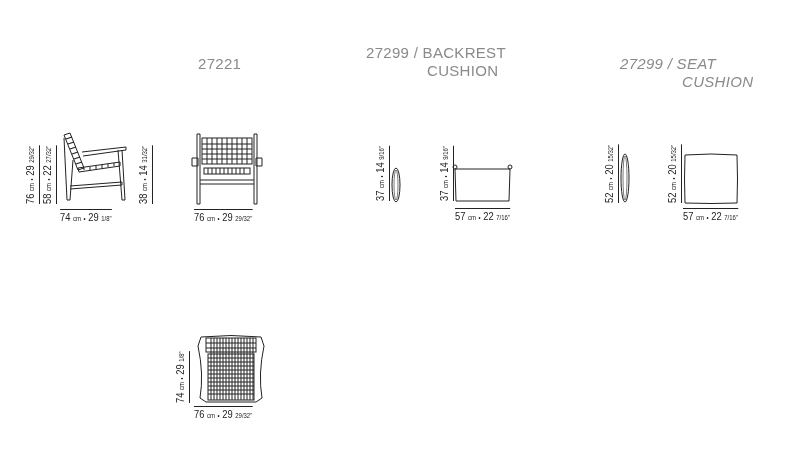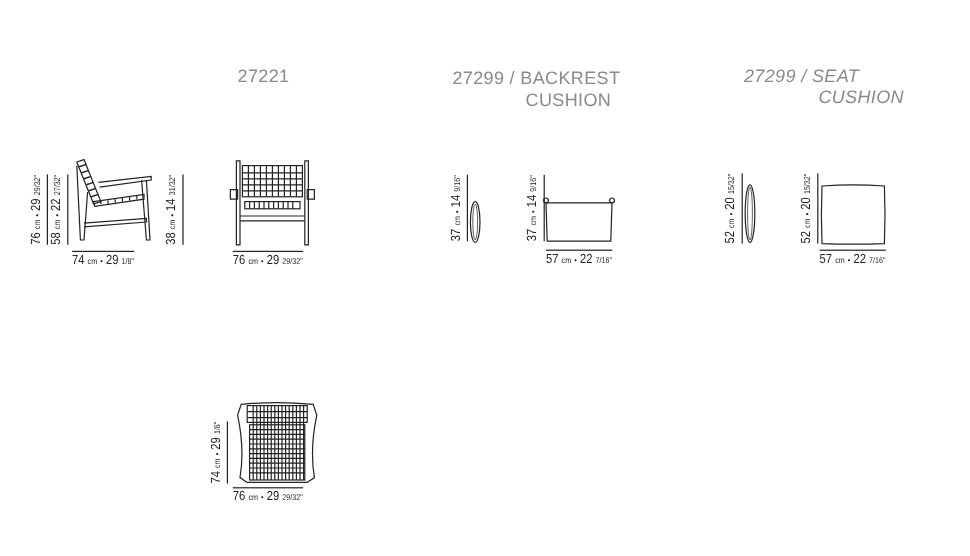--- a/index.html
+++ b/index.html
@@ -11,21 +11,21 @@
   .small{font-size:7px;}
   .frac{font-size:7px;}
   svg{position:absolute;overflow:visible;}
 </style>
 </head>
 <body>
 
 <div class="title" style="left:198px;top:55px;">
   <span>27221</span>
 </div>
-<div class="title" style="left:366px;top:57px;margin-left:11px;">
+<div class="title" style="left:366px;top:44px;">
   <span class="l2">27299 / BACKREST</span>
   <span class="l2" style="padding-left:61px;">CUSHION</span>
 </div>
 <div class="title" style="left:620px;top:55px;font-style:italic;">
   <span class="l2">27299 / SEAT</span>
   <span class="l2" style="padding-left:62px;">CUSHION</span>
 </div>
 
 <div>
 

